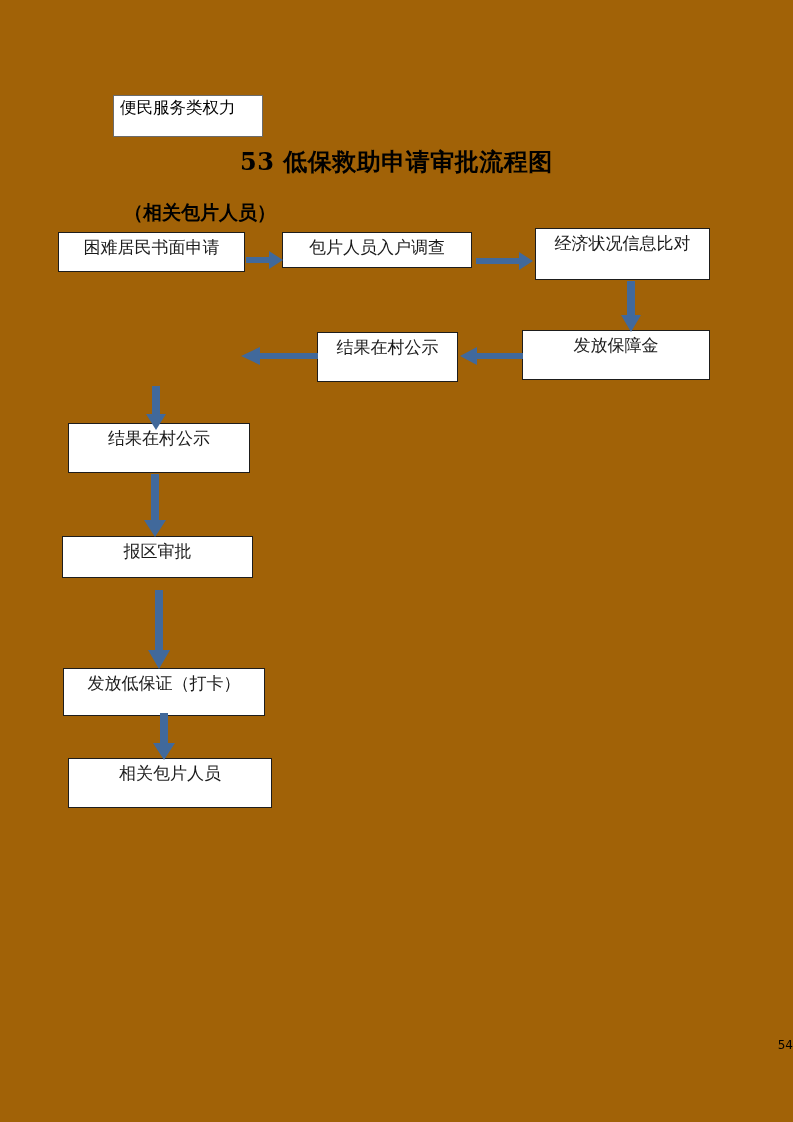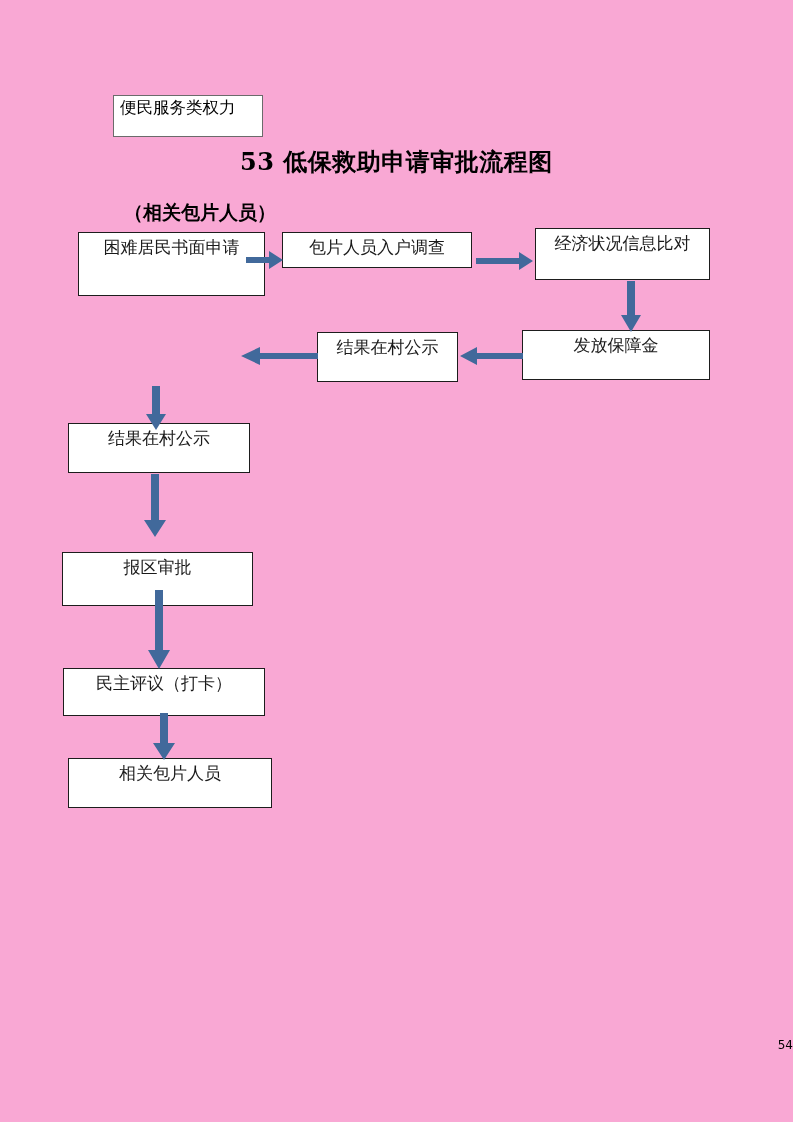--- a/index.html
+++ b/index.html
@@ -7,21 +7,21 @@
     padding: 0;
     background: #ffffff;
   }
   body {
     font-family: "DejaVu Sans", "Liberation Sans", sans-serif;
   }
   #page {
     position: relative;
     width: 793px;
     height: 1122px;
-    background: #f9a8d4;
+    background: #a16207;
     overflow: hidden;
   }
 
   
   .cat-box {
     position: absolute;
     left: 113px;
     top: 95px;
     width: 150px;
     height: 42px;
@@ -111,21 +111,21 @@
 <div id="page">
 
   <div class="cat-box">
     <span class="cat-label">便民服务类权力</span>
   </div>
 
   <div class="doc-title">53 低保救助申请审批流程图</div>
 
   <div class="sub-title">（相关包片人员）</div>
 
-  <div class="fbox" style="left:58px; top:232px; width:187px; height:64px;margin-left:20px;">
+  <div class="fbox" style="left:58px; top:232px; width:187px; height:40px;">
     <span class="ftext">困难居民书面申请</span>
   </div>
 
   <div class="fbox" style="left:282px; top:232px; width:190px; height:36px;">
     <span class="ftext">包片人员入户调查</span>
   </div>
 
   <div class="fbox" style="left:535px; top:228px; width:175px; height:52px;">
     <span class="ftext">经济状况信息比对</span>
   </div>
@@ -136,26 +136,26 @@
 
   <div class="fbox" style="left:317px; top:332px; width:141px; height:50px;">
     <span class="ftext">结果在村公示</span>
   </div>
 
 
   <div class="fbox" style="left:68px; top:423px; width:182px; height:50px;">
     <span class="ftext">结果在村公示</span>
   </div>
 
-  <div class="fbox" style="left:62px; top:552px; width:191px; height:54px;">
+  <div class="fbox" style="left:62px; top:536px; width:191px; height:42px;">
     <span class="ftext">报区审批</span>
   </div>
 
   <div class="fbox" style="left:63px; top:668px; width:202px; height:48px;">
-    <span class="ftext">民主评议（打卡）</span>
+    <span class="ftext">发放低保证（打卡）</span>
   </div>
 
   <div class="fbox" style="left:68px; top:758px; width:204px; height:50px;">
     <span class="ftext">相关包片人员</span>
   </div>
 
   <div class="arrow" style="left:246px; top:249px;">
     <svg width="38" height="22" viewBox="0 0 38 22">
       <path d="M0 8 L23 8 L23 2 L37 11 L23 20 L23 14 L0 14 Z" fill="#41699b"></path>
     </svg>

